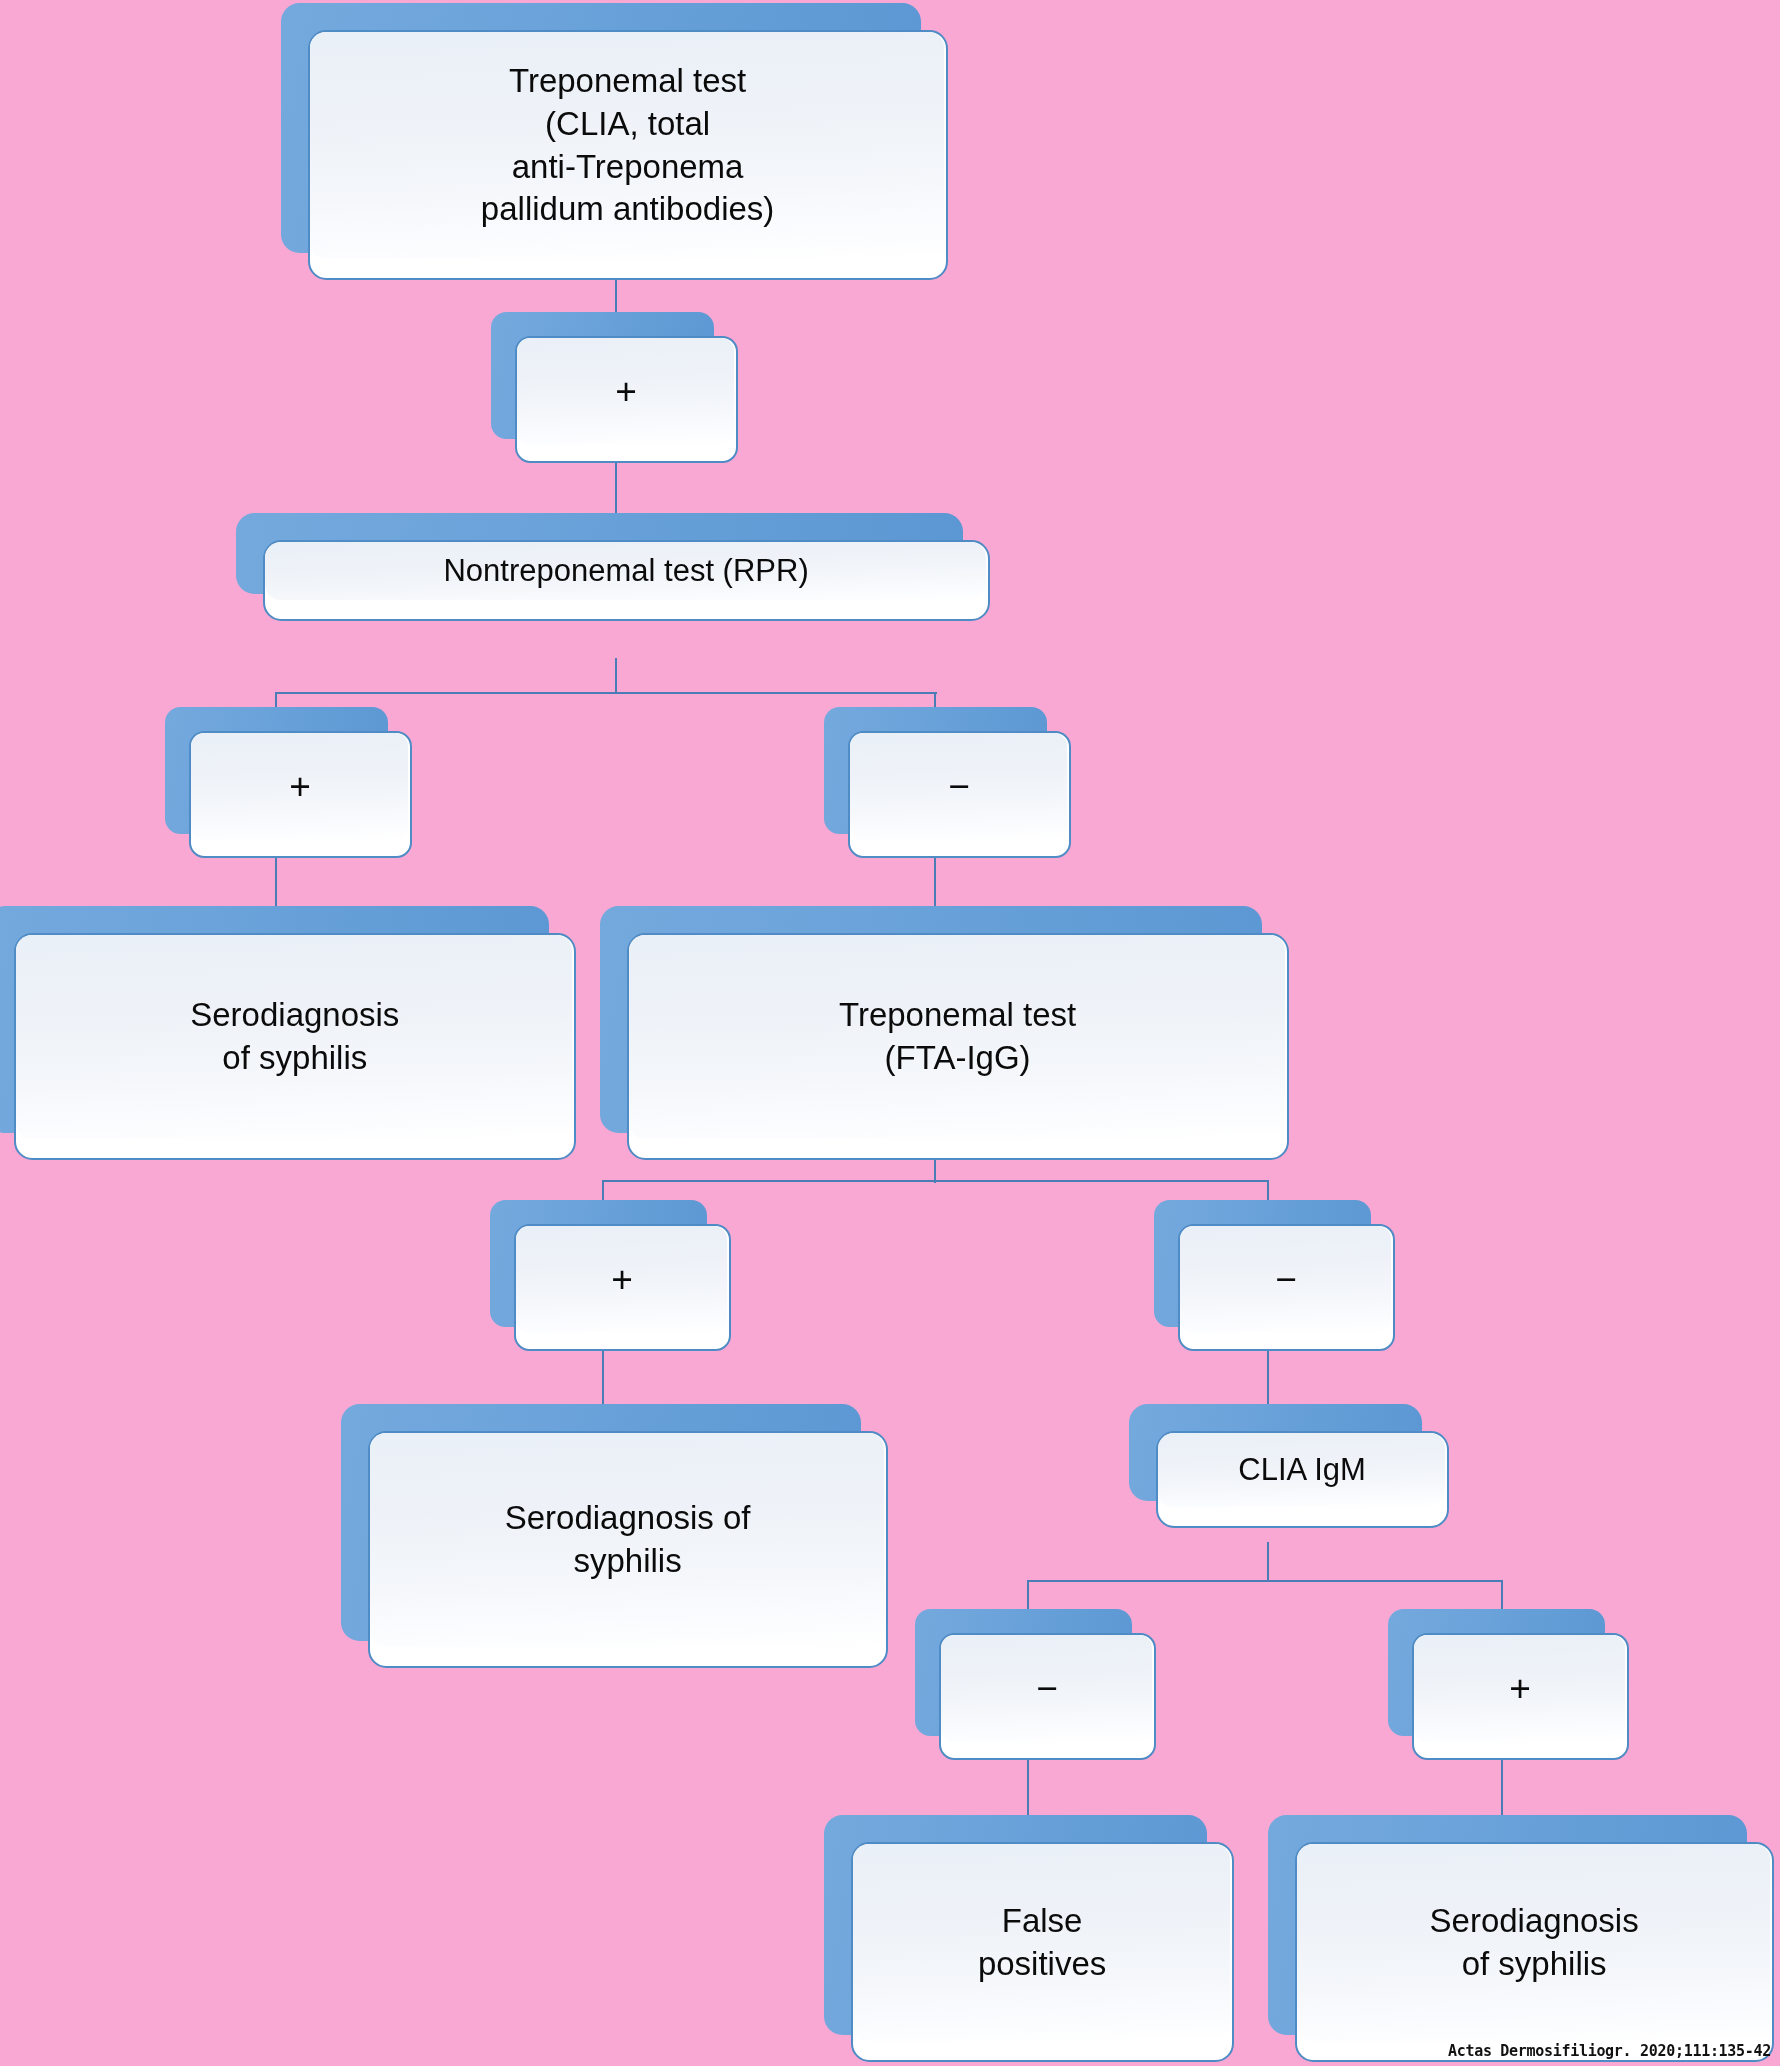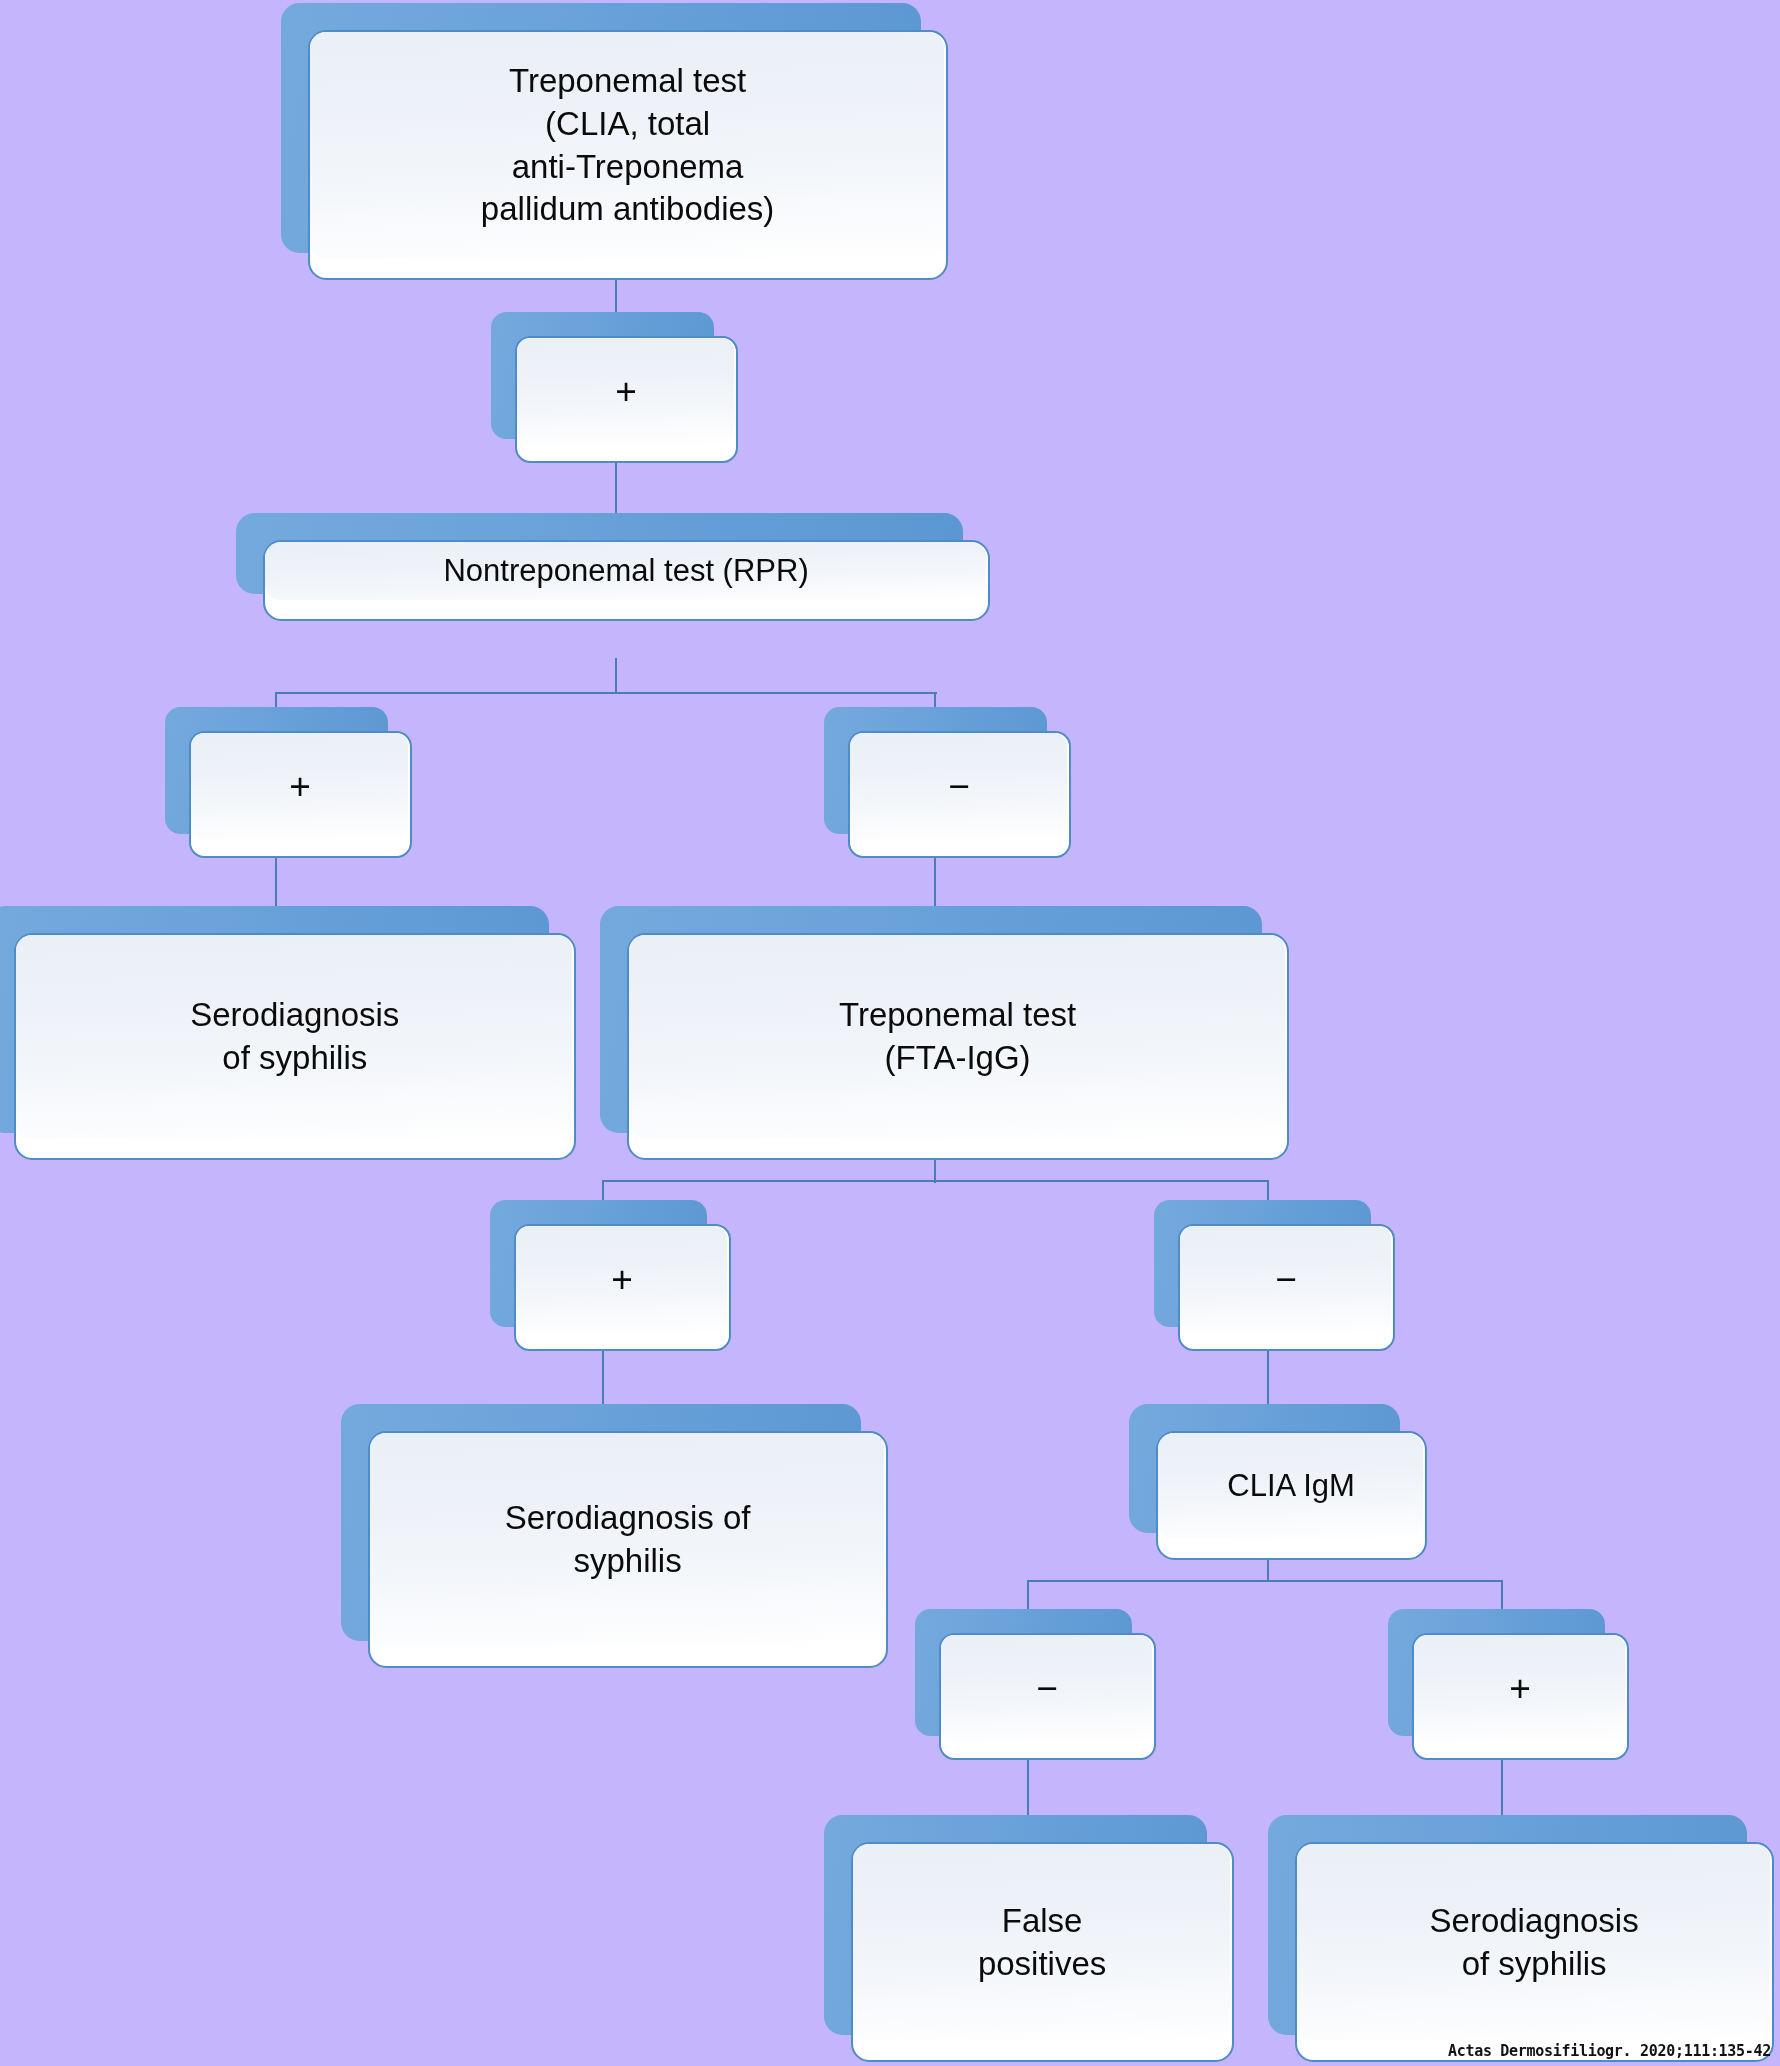--- a/index.html
+++ b/index.html
@@ -8,21 +8,21 @@
     padding: 0;
     background: #ffffff;
   }
   body {
     font-family: "Liberation Sans", "DejaVu Sans", sans-serif;
   }
   #canvas {
     position: relative;
     width: 1781px;
     height: 2066px;
-    background: #c4b5fd;
+    background: #f9a8d4;
     overflow: hidden;
   }
 
   
   .line {
     position: absolute;
     background: #4a7db5;
   }
   .line.v { width: 2.1px; }
   .line.h { height: 2.1px; }
@@ -215,21 +215,21 @@
   </div>
 
   <div class="node big" style="left:341px; top:1404px; width:547px; height:264px;">
     <div class="plate"></div>
     <div class="card"></div>
     <div class="sheet"></div>
     <div class="label">Serodiagnosis of
 syphilis</div>
   </div>
 
-  <div class="node mid" style="left:1129px; top:1404px; width:298px; height:156px;">
+  <div class="node mid" style="left:1129px; top:1404px; width:298px; height:124px;padding-left:22px;">
     <div class="plate"></div>
     <div class="card"></div>
     <div class="sheet"></div>
     <div class="label">CLIA IgM</div>
   </div>
 
   <div class="node sign" style="left:915px; top:1609px; width:241px; height:151px;">
     <div class="plate"></div>
     <div class="card"></div>
     <div class="sheet"></div>

